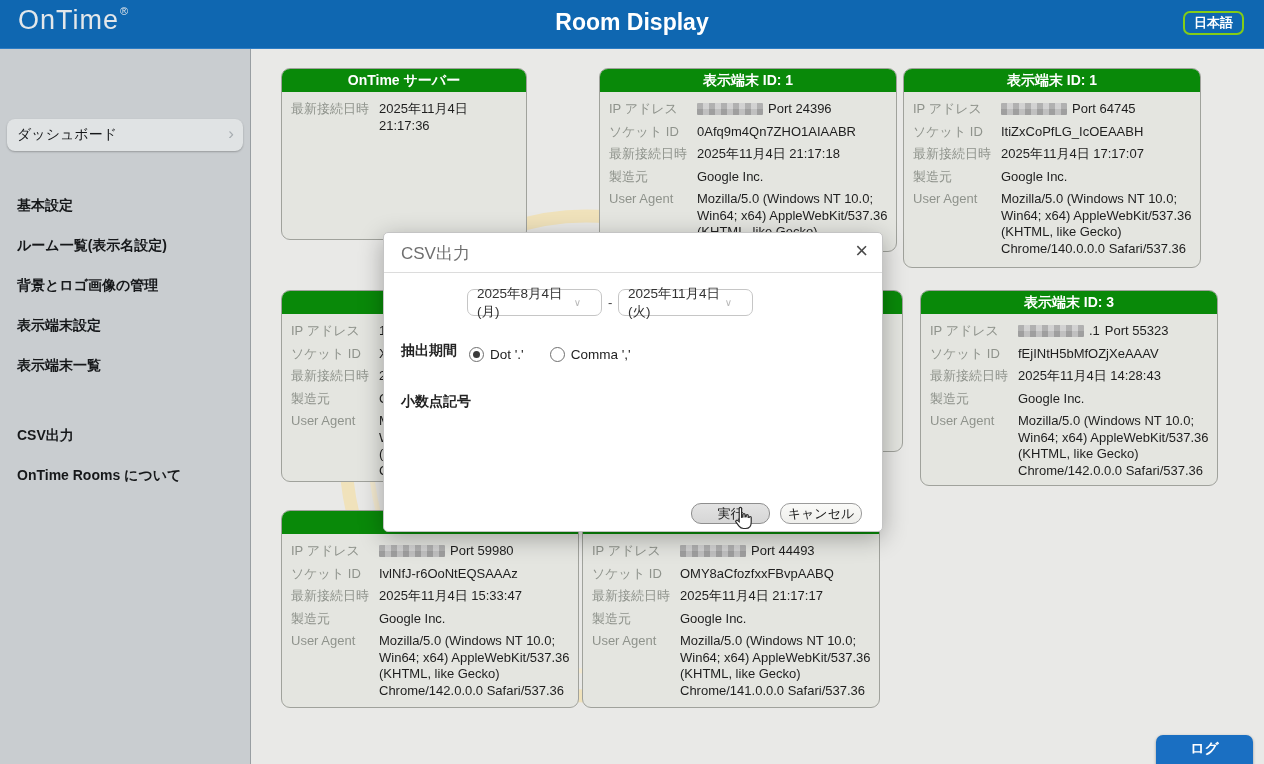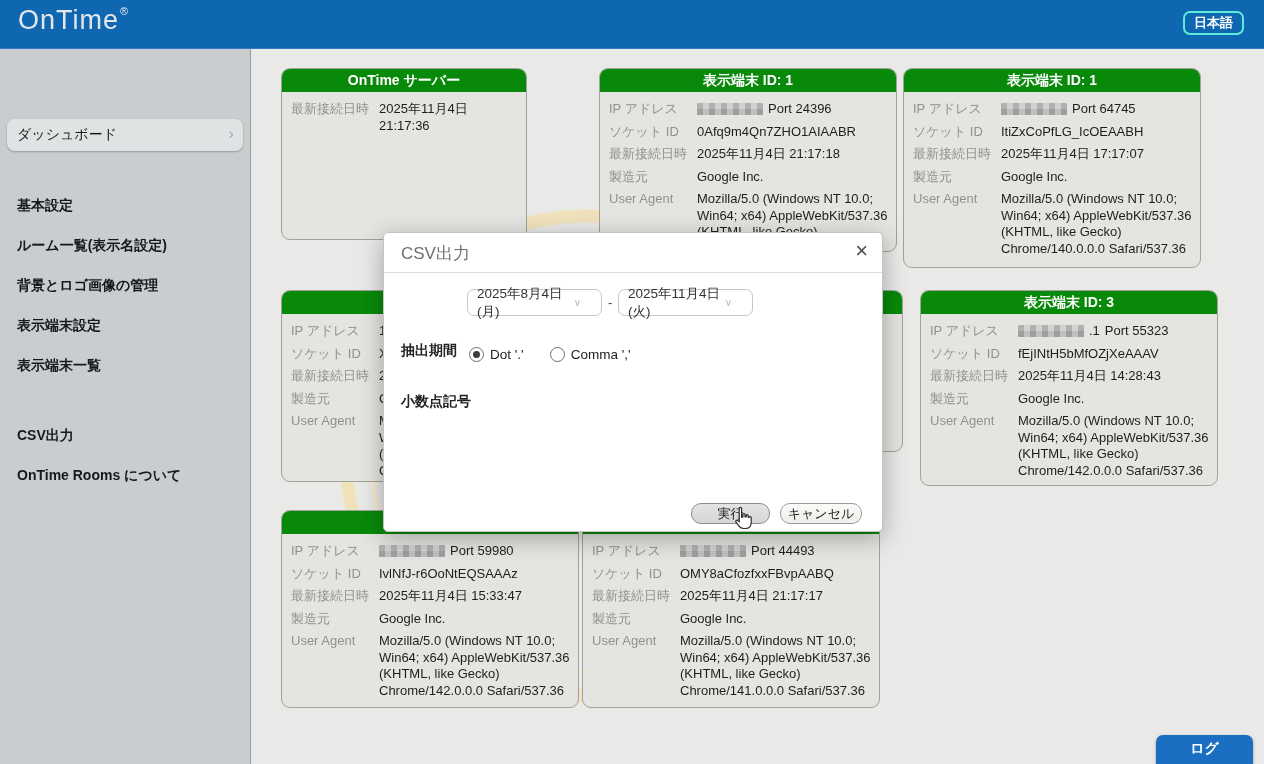--- a/index.html
+++ b/index.html
@@ -7,21 +7,21 @@
     width:1264px;height:764px;overflow:hidden;position:relative;
     background:#e9e9e7;
     font-family:"Liberation Sans","DejaVu Sans",sans-serif;
     -webkit-font-smoothing:antialiased;
   }
   
   .header{position:absolute;left:0;top:0;width:1264px;height:48px;background:#0f67b1;border-bottom:1px solid #2e7dc4;z-index:20;}
   .logo{position:absolute;left:18px;top:5px;color:#e3e7ea;font-size:27px;letter-spacing:1px;}
   .logo sup{font-size:11px;vertical-align:14px;margin-left:1px;}
   .app-title{position:absolute;left:0;right:0;top:9px;text-align:center;color:#ffffff;font-size:23px;font-weight:bold;}
-  .lang-btn{position:absolute;right:20px;top:11px;border:2px solid #5eead4;border-radius:7px;color:#ffffff;font-size:13px;font-weight:bold;padding:3px 9px;background:transparent;cursor:pointer;line-height:14px;}
+  .lang-btn{position:absolute;right:20px;top:11px;border:2px solid #84cc16;border-radius:7px;color:#ffffff;font-size:13px;font-weight:bold;padding:3px 9px;background:transparent;cursor:pointer;line-height:14px;}
   
   .sidebar{position:absolute;left:0;top:48px;width:250px;bottom:0;background:#c9cdd0;border-right:1px solid #989ea2;z-index:5;}
   .side-item{position:absolute;left:17px;font-size:14px;font-weight:bold;color:#16181a;cursor:pointer;white-space:nowrap;}
   .side-pill{position:absolute;left:7px;width:236px;height:32px;background:#e0e3e4;border-radius:8px;box-shadow:0 1px 2px rgba(0,0,0,.25);cursor:pointer;}
   .side-pill .pill-label{position:absolute;left:10px;top:7px;font-size:14px;font-weight:normal;color:#16181a;}
   .side-pill .pill-chev{position:absolute;right:9px;top:5px;font-size:17px;color:#a7adb1;}
   
   .content{position:absolute;left:251px;top:48px;right:0;bottom:0;z-index:2;}
   .swoosh{position:absolute;left:0;top:0;z-index:1;}
   
@@ -54,20 +54,21 @@
   .btn-cancel{left:396px;top:270px;width:82px;background:linear-gradient(#fafaf8,#eeeeeb);border:1px solid #9b9b9b;}
   
   .cursor{position:absolute;left:731px;top:506px;z-index:40;}
   .log-btn{position:absolute;left:1156px;top:735px;width:97px;height:38px;background:#1a6fc2;border-radius:7px;color:#fff;font-size:14px;font-weight:bold;text-align:center;line-height:27px;box-shadow:0 1px 3px rgba(0,0,0,.35);cursor:pointer;z-index:25;}
 </style>
 </head>
 <body>
 
 <div class="header">
   <div class="logo"><span>OnTime</span><sup>®</sup></div>
+  <div class="app-title">Room Display</div>
   <div class="lang-btn">日本語</div>
 </div>
 
 <div class="sidebar">
     <div class="side-pill" style="top: 71px;">
       <span class="pill-label">ダッシュボード</span>
       <span class="pill-chev">›</span>
     </div>
     <div class="side-item" style="top: 149px;">基本設定</div>
     <div class="side-item" style="top: 189px;">ルーム一覧(表示名設定)</div>

